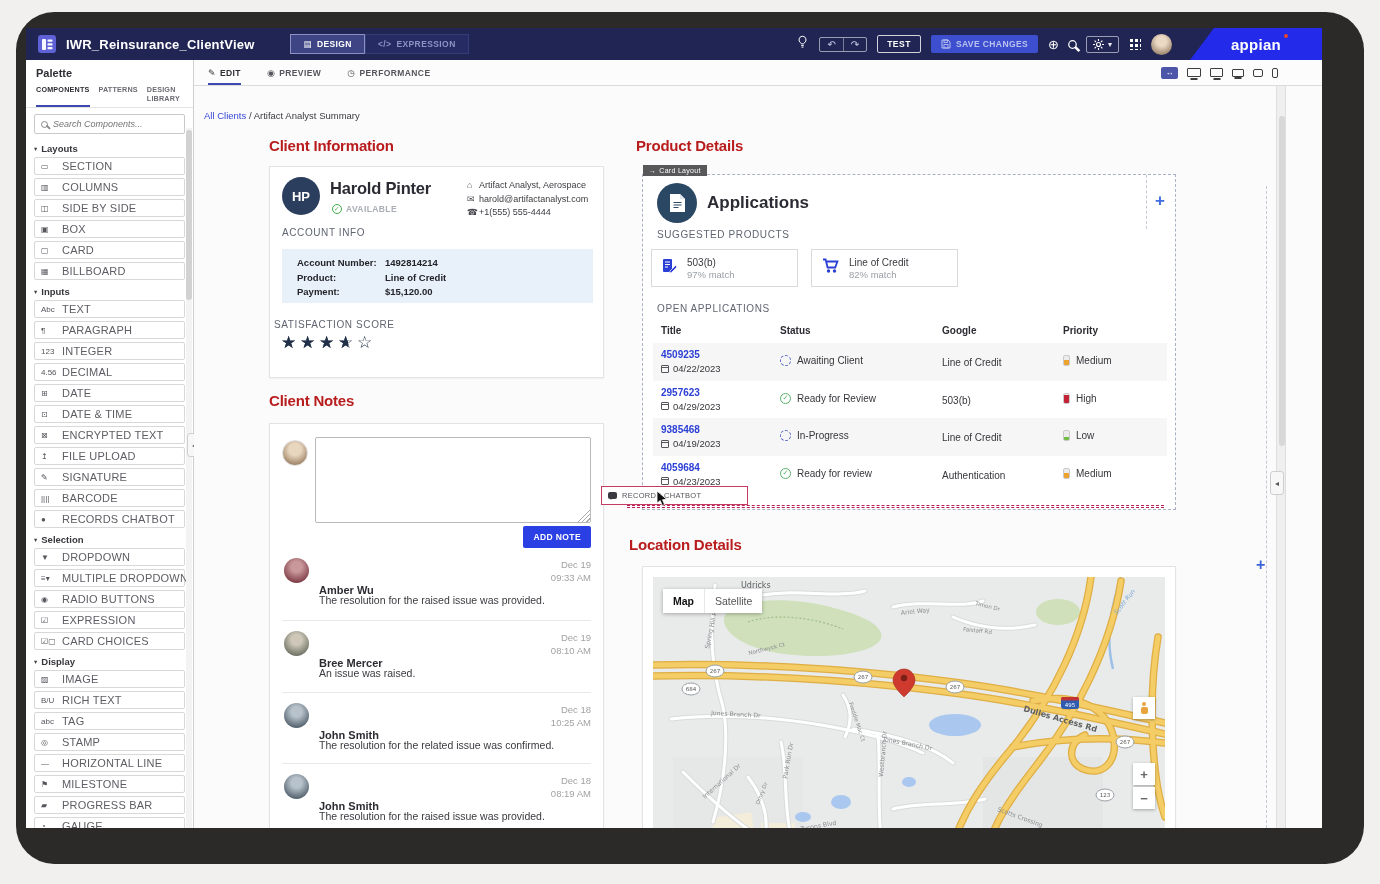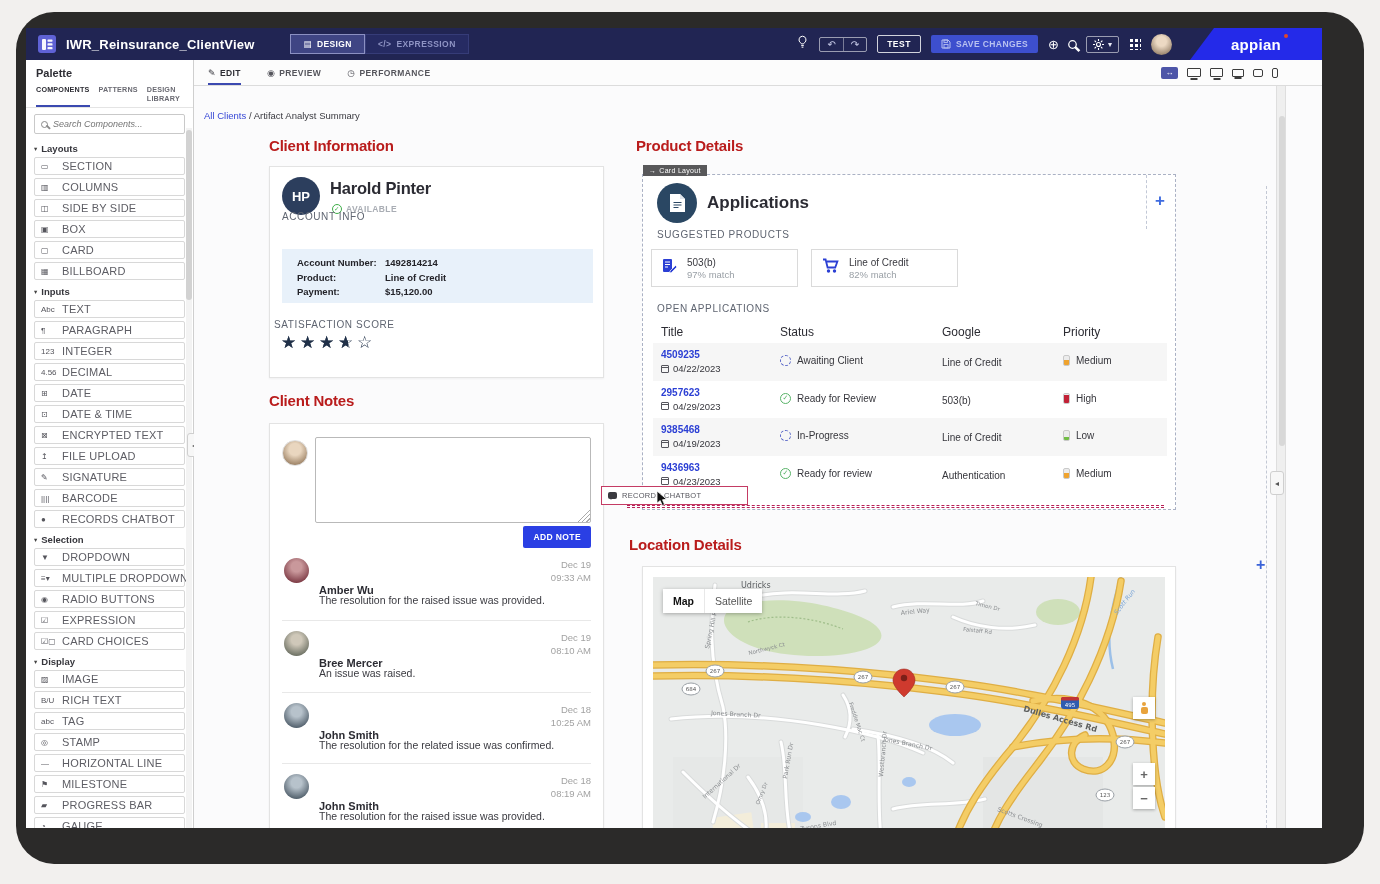--- a/index.html
+++ b/index.html
@@ -101,21 +101,21 @@
   
   .cardtag{position:absolute;left:0;top:-10px;background:#58585a;color:#fff;font-size:7px;letter-spacing:.3px;padding:2px 6px;display:flex;gap:3px;align-items:center;}
   .selcard{border:1px dashed #aab1c4 !important;box-shadow:none !important;}
   .appcirc{position:absolute;left:14px;top:8px;width:40px;height:40px;border-radius:50%;background:#2a4763;display:flex;align-items:center;justify-content:center;}
   .apps-h{position:absolute;left:64px;top:18px;font-size:17px;font-weight:bold;color:#2b2b33;}
   .pluscard{position:absolute;right:10px;top:16px;font-size:17px;color:#3e6be0;font-weight:bold;}
   .dashv{position:absolute;right:28px;top:0;height:54px;border-left:1px dashed #c2c8d6;}
   .prodcard{position:absolute;top:74px;width:147px;height:38px;border:1px solid #dadada;display:flex;align-items:center;gap:9px;padding-left:10px;background:#fff;}
   .prodcard .pname{font-size:10px;color:#3a3a40;line-height:13px;}
   .prodcard .pmatch{font-size:9.5px;color:#9aa0a6;}
-  .thead{position:absolute;font-size:12px;font-weight:normal;color:#2c2c33;}
+  .thead{position:absolute;font-size:10px;font-weight:bold;color:#2c2c33;}
   .trow{position:absolute;left:10px;width:514px;height:37.5px;}
   .trow.alt{background:#f6f6f6;}
   .tcell{position:absolute;top:6px;font-size:10px;color:#36363c;}
   .tlink{font-size:10px;font-weight:bold;color:#2b3fd4;}
   .tdate{display:flex;align-items:center;gap:4px;margin-top:3px;font-size:9.5px;color:#36363c;}
   .cal{width:8px;height:8px;border:1.1px solid #55555c;border-radius:1px;position:relative;display:inline-block;}
   .cal::before{content:'';position:absolute;left:0;right:0;top:1.4px;height:1.1px;background:#55555c;}
   .stat{display:flex;align-items:center;gap:6px;}
   .st-prog{width:11px;height:11px;border:1.6px dashed #5a68c8;border-radius:50%;}
   .st-done{width:11px;height:11px;border:1.3px solid #58b368;border-radius:50%;color:#58b368;font-size:7px;display:flex;align-items:center;justify-content:center;}
@@ -396,21 +396,26 @@
       </div>
 
       <div class="h2 abs" style="left:75px;top:51px;">Client Information</div>
       <div class="card" style="left:75px;top:80px;width:335px;height:212px;">
         <div class="hp">HP</div>
         <div class="cname">Harold Pinter</div>
         <div class="avail">
           <span class="okring">✓</span>
           <span>AVAILABLE</span>
         </div>
-        <div class="lbl abs" style="left:12px;top:44px;">ACCOUNT INFO</div>
+        <div class="contact">
+          <div><span class="ic">⌂</span><span>Artifact Analyst, Aerospace</span></div>
+          <div><span class="ic">✉</span><span>harold@artifactanalyst.com</span></div>
+          <div><span class="ic">☎</span><span>+1(555) 555-4444</span></div>
+        </div>
+        <div class="lbl abs" style="left:12px;top:60px;">ACCOUNT INFO</div>
         <div class="bluebox">
             <div class="brow">
               <span class="bl">Account Number:</span>
               <span class="bv">1492814214</span>
             </div>
             <div class="brow">
               <span class="bl">Product:</span>
               <span class="bv">Line of Credit</span>
             </div>
             <div class="brow">
@@ -569,21 +574,21 @@
                 <span>In-Progress</span>
               </div>
               <div class="tcell" style="left: 289px; top: 14px;">Line of Credit</div>
               <div class="tcell prio" style="left: 410px; top: 12px; text-align: right;">
                 <span class="batt" style="background: linear-gradient(to top, rgb(113, 189, 68) 35%, rgb(236, 236, 236) 35%);"></span>
                 <span>Low</span>
               </div>
             </div>
             <div class="trow" style="top: 280.5px;">
               <div class="tcell" style="left: 8px;">
-                <div class="tlink">9436963</div>
+                <div class="tlink">4059684</div>
                 <div class="tdate">
                   <span class="cal"></span>
                   <span>04/23/2023</span>
                 </div>
               </div>
               <div class="tcell stat" style="left: 127px; top: 12px;">
                 <span class="st-done">✓</span>
                 <span>Ready for review</span>
               </div>
               <div class="tcell" style="left: 289px; top: 14px;">Authentication</div>

